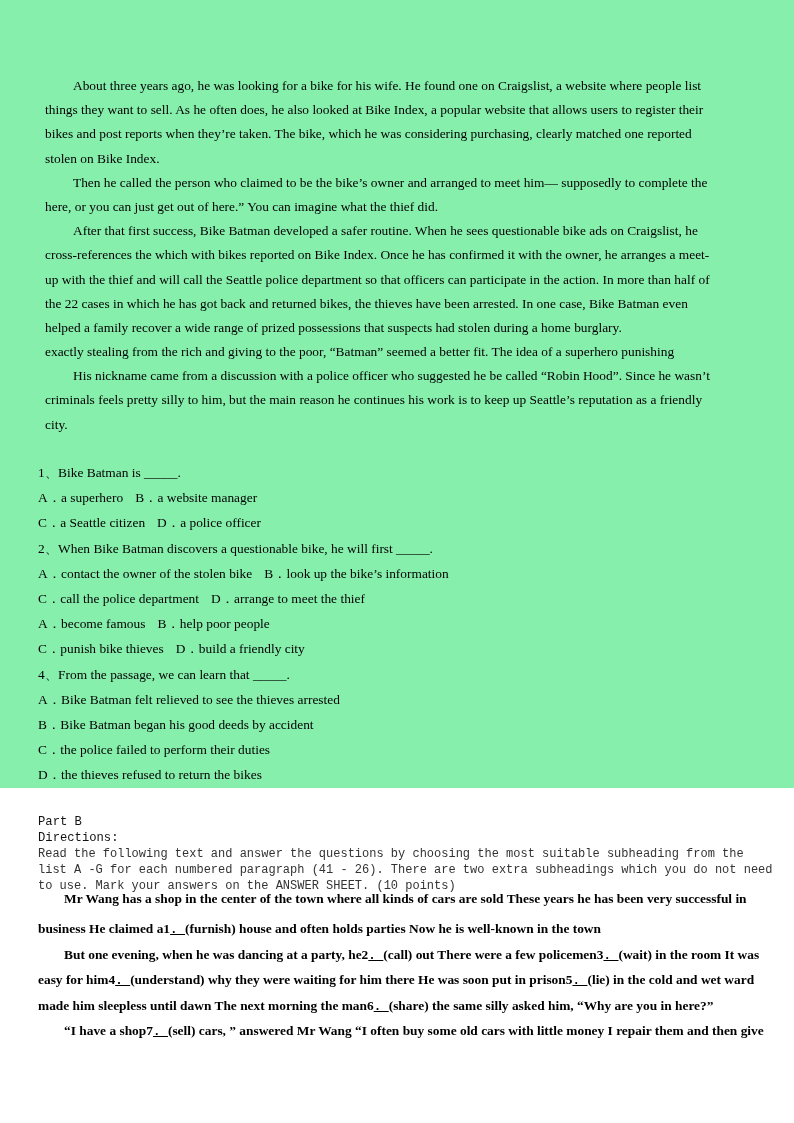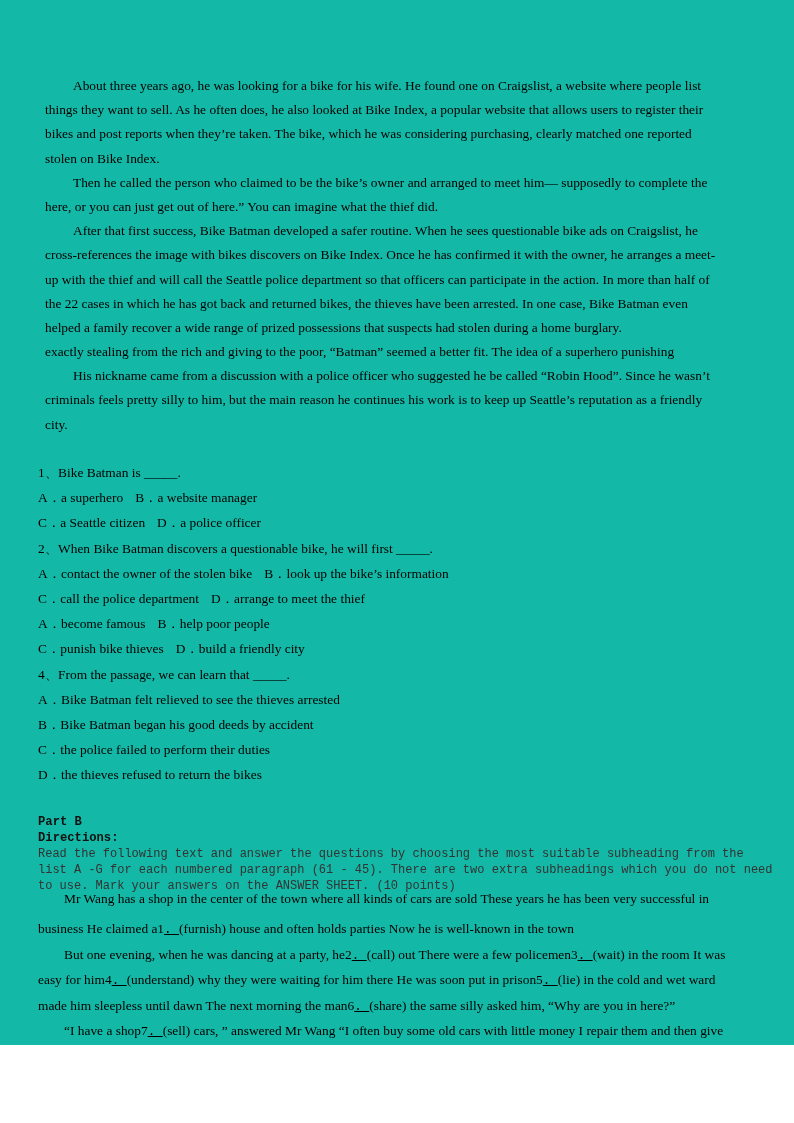--- a/index.html
+++ b/index.html
@@ -13,22 +13,22 @@
       position: relative;
       overflow: hidden;
       font-family: "Liberation Serif", "DejaVu Serif", serif;
       color: #000000;
     }
     .page {
       position: absolute;
       left: 0;
       top: 0;
       width: 794px;
-      height: 1045px;
-      background: #14b8a6;
+      height: 788px;
+      background: #86efac;
     }
     .passage {
       position: absolute;
       left: 45px;
       top: 74px;
       width: 720px;
     }
     .para {
       margin: 0;
       font-size: 13.4px;
@@ -63,21 +63,21 @@
       position: absolute;
       left: 38px;
       top: 814px;
       width: 730px;
       font-family: "Liberation Mono", "DejaVu Sans Mono", monospace;
     }
     .partb-title, .partb-dirhead {
       display: block;
       font-size: 12.2px;
       line-height: 16px;
-      font-weight: bold;
+      font-weight: normal;
       color: #111111;
       white-space: nowrap;
     }
     .partb-dir {
       display: block;
       font-size: 12px;
       line-height: 16px;
       color: #333333;
       white-space: nowrap;
     }
@@ -86,20 +86,21 @@
       left: 38px;
       top: 888px;
       width: 730px;
     }
     .story .sline {
       display: block;
       height: 25.5px;
       line-height: 25.5px;
       font-size: 13.4px;
       white-space: nowrap;
+      font-weight: bold;
     }
     .story .sline.first {
       padding-left: 26px;
     }
     .story .sline.tight {
       height: 22px;
       line-height: 22px;
     }
     .story .spacer {
       display: block;
@@ -122,21 +123,21 @@
       <span class="line">things they want to sell. As he often does, he also looked at Bike Index, a popular website that allows users to register their</span>
       <span class="line">bikes and post reports when they’re taken. The bike, which he was considering purchasing, clearly matched one reported</span>
       <span class="line">stolen on Bike Index.</span>
     </p>
     <p class="para">
       <span class="line first">Then he called the person who claimed to be the bike’s owner and arranged to meet him— supposedly to complete the</span>
       <span class="line">here, or you can just get out of here.” You can imagine what the thief did.</span>
     </p>
     <p class="para">
       <span class="line first">After that first success, Bike Batman developed a safer routine. When he sees questionable bike ads on Craigslist, he</span>
-      <span class="line">cross-references the image with bikes discovers on Bike Index. Once he has confirmed it with the owner, he arranges a meet-</span>
+      <span class="line">cross-references the which with bikes reported on Bike Index. Once he has confirmed it with the owner, he arranges a meet-</span>
       <span class="line">up with the thief and will call the Seattle police department so that officers can participate in the action. In more than half of</span>
       <span class="line">the 22 cases in which he has got back and returned bikes, the thieves have been arrested. In one case, Bike Batman even</span>
       <span class="line">helped a family recover a wide range of prized possessions that suspects had stolen during a home burglary.</span>
     </p>
     <p class="para">
       <span class="line">exactly stealing from the rich and giving to the poor, “Batman” seemed a better fit. The idea of a superhero punishing</span>
       <span class="line first">His nickname came from a discussion with a police officer who suggested he be called “Robin Hood”. Since he wasn’t</span>
       <span class="line">criminals feels pretty silly to him, but the main reason he continues his work is to keep up Seattle’s reputation as a friendly</span>
       <span class="line">city.</span>
     </p>
@@ -179,21 +180,21 @@
     </span>
     <span class="q-line">
       <span>D．</span><span>the thieves refused to return the bikes</span>
     </span>
   </div>
 
   <div class="partb">
     <span class="partb-title">Part B</span>
     <span class="partb-dirhead">Directions:</span>
     <span class="partb-dir">Read the following text and answer the questions by choosing the most suitable subheading from the</span>
-    <span class="partb-dir">list A -G for each numbered paragraph (61 - 45). There are two extra subheadings which you do not need</span>
+    <span class="partb-dir">list A -G for each numbered paragraph (41 - 26). There are two extra subheadings which you do not need</span>
     <span class="partb-dir">to use. Mark your answers on the ANSWER SHEET. (10 points)</span>
   </div>
 
   <div class="story">
     <span class="sline first tight">
       <span>Mr Wang has a shop in the center of the town where all kinds of cars are sold These years he has been very successful in</span>
     </span>
     <span class="spacer"></span>
     <span class="sline">
       <span>business He claimed a1</span><span class="blank">. </span><span>(furnish) house and often holds parties Now he is well-known in the town</span>

